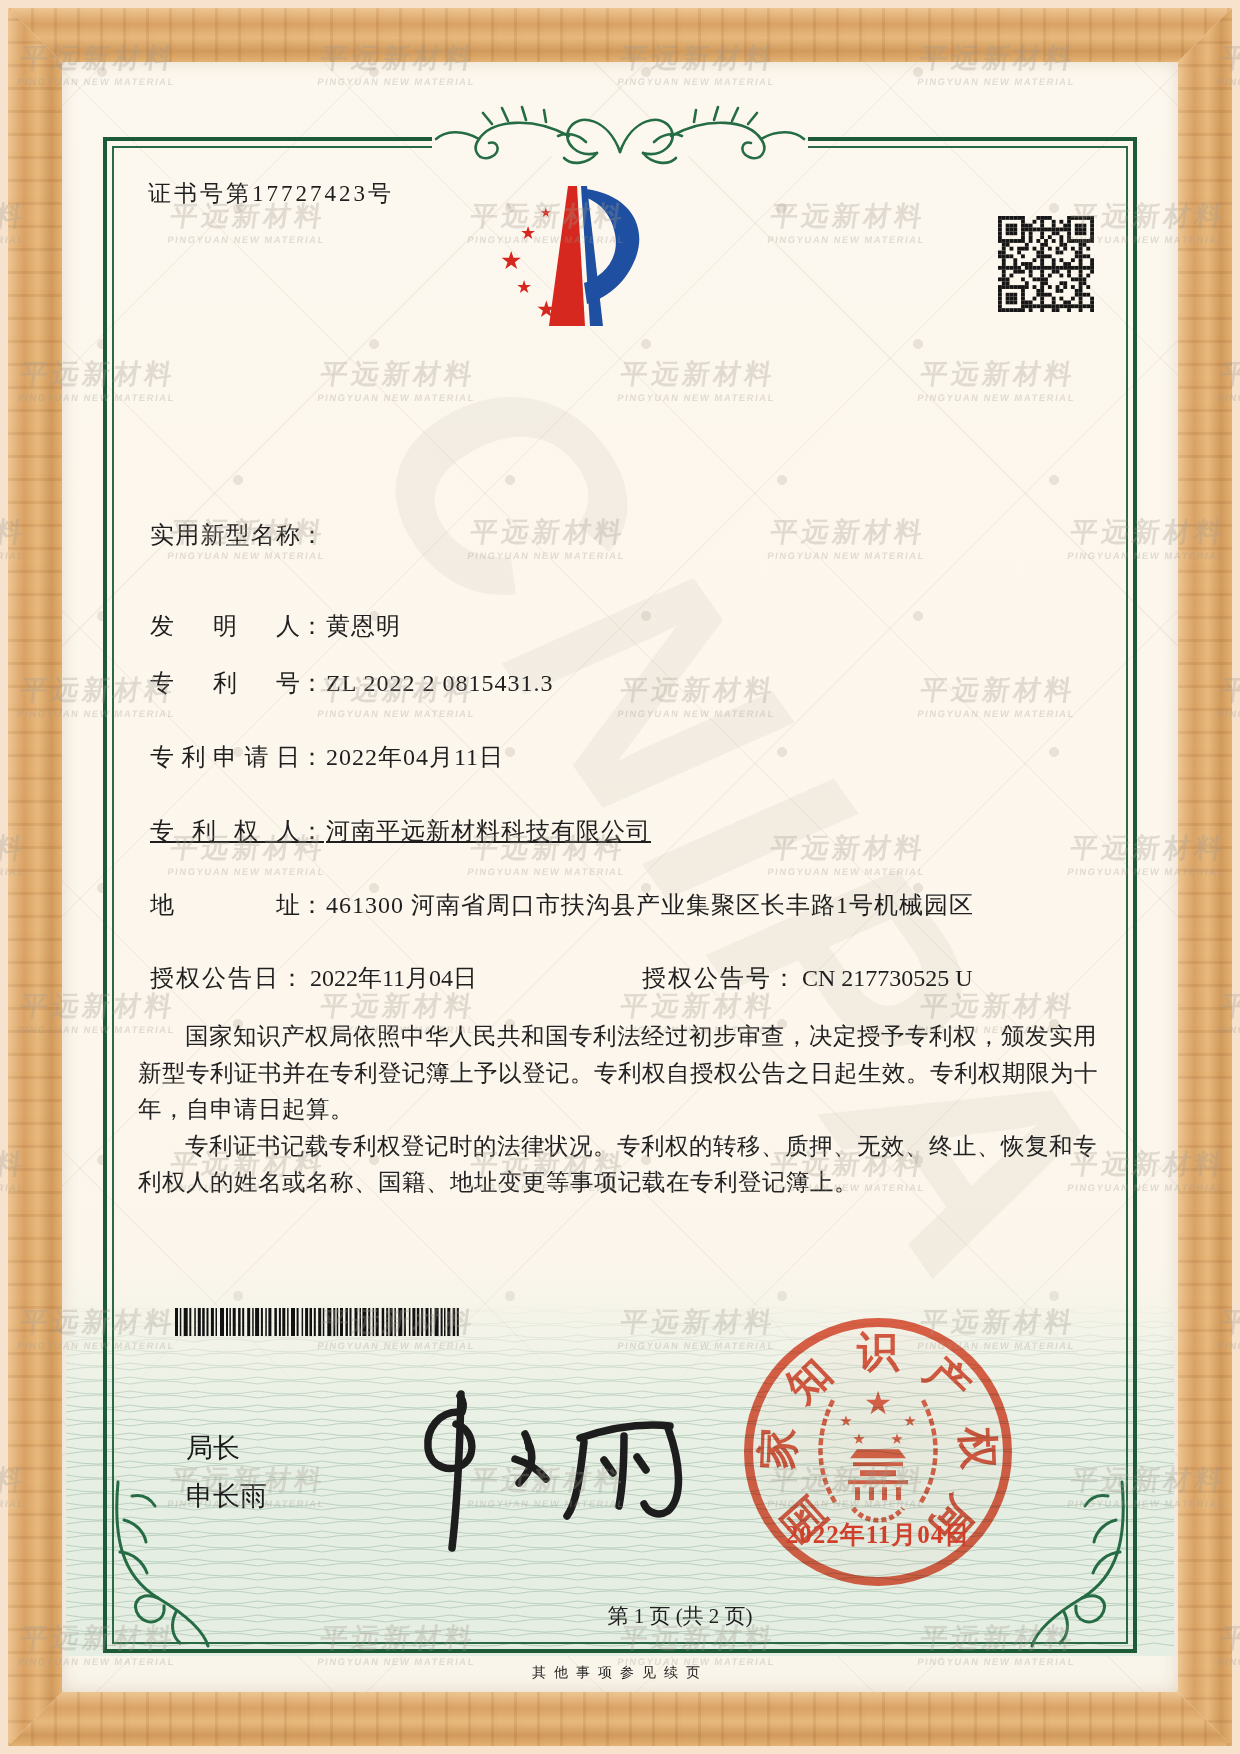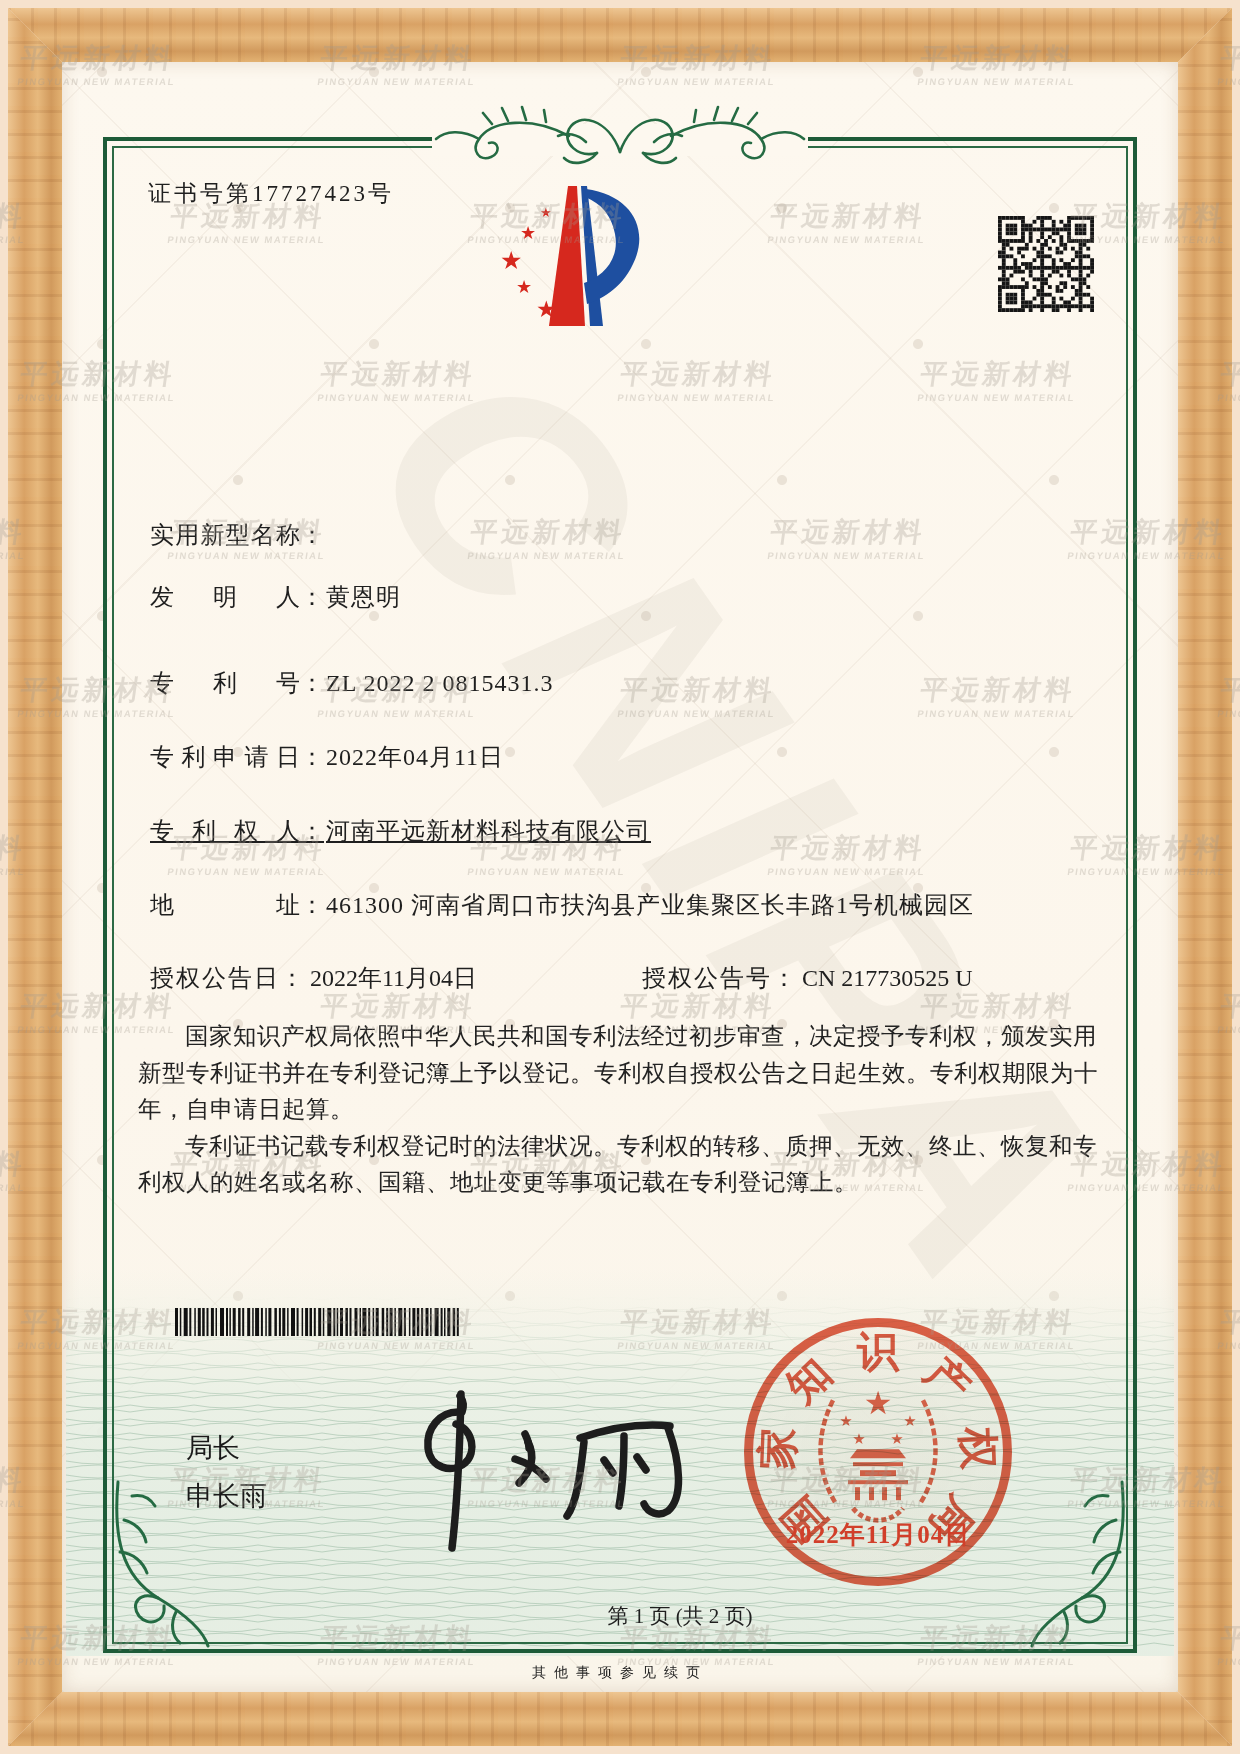--- a/index.html
+++ b/index.html
@@ -566,21 +566,21 @@
         <rect x="84" y="96" width="4" height="4"></rect>
         <rect x="96" y="96" width="4" height="4"></rect>
       </svg></div>
 
 
   <div class="field-rows">
       <div class="field-row" style="top: 518px;">
         <span class="flabel">实用新型名称</span>
         <span class="fcolon">：</span>
       </div>
-      <div class="field-row" style="top: 580px;">
+      <div class="field-row" style="top: 609px;">
         <span class="flabel">发明人</span>
         <span class="fcolon">：</span>
         <span class="fvalue">黄恩明</span>
       </div>
       <div class="field-row" style="top: 666px;">
         <span class="flabel">专利号</span>
         <span class="fcolon">：</span>
         <span class="fvalue">ZL 2022 2 0815431.3</span>
       </div>
       <div class="field-row" style="top: 740px;">

